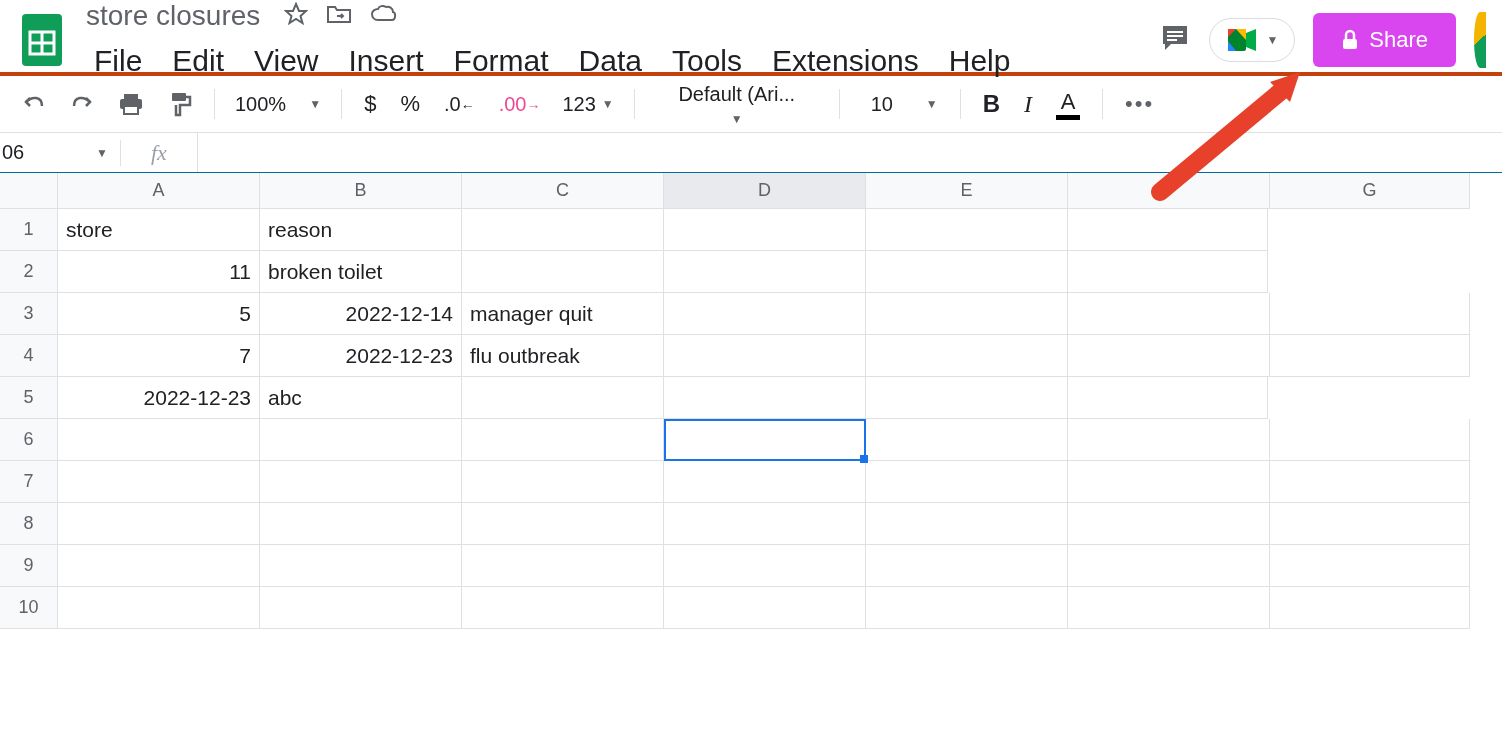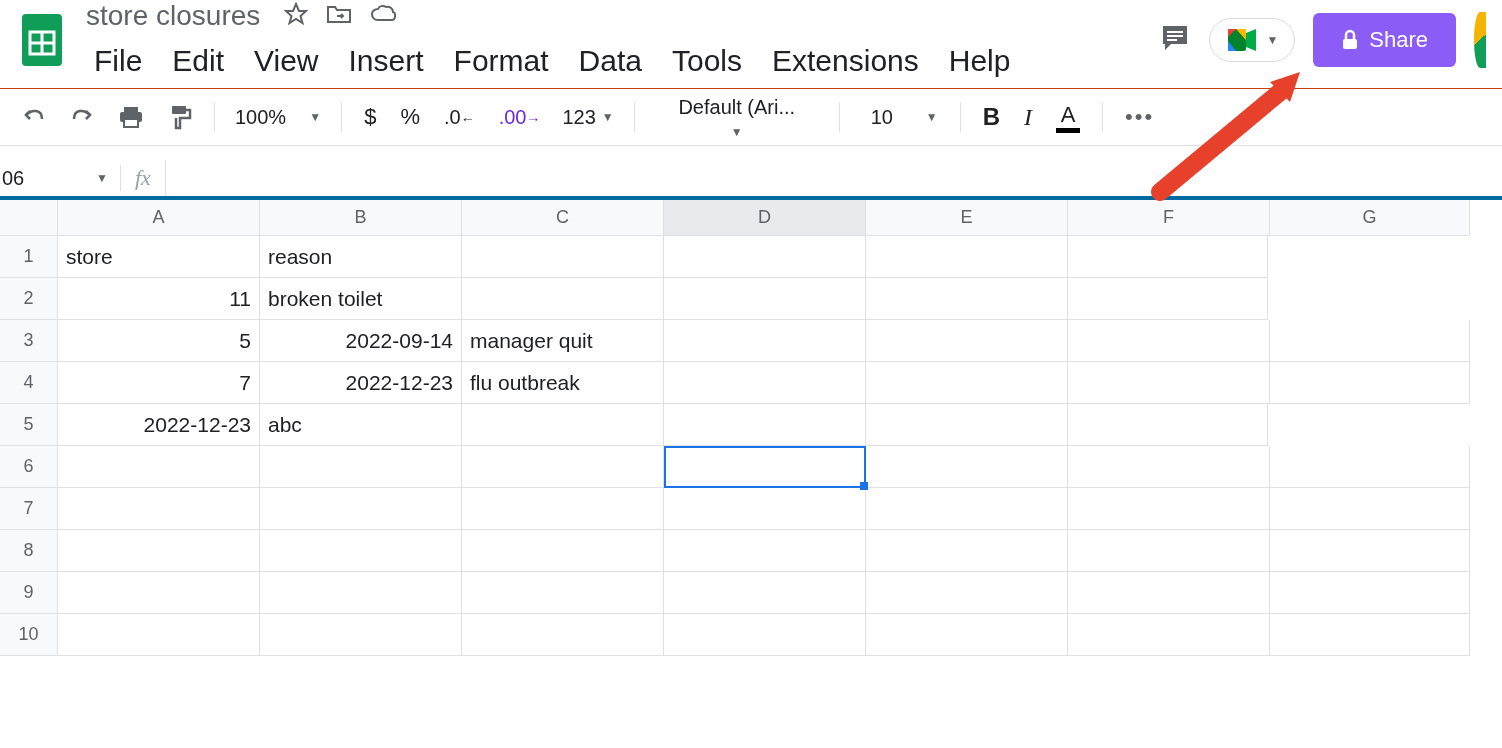--- a/index.html
+++ b/index.html
@@ -11,36 +11,36 @@
   .sheets-logo svg { width: 44px; height: 60px; }
   .title-area { flex: 1; }
   .doc-title-row { display: flex; align-items: center; gap: 18px; }
   .doc-title { font-size: 28px; color: #5f6368; padding: 2px 6px; }
   .title-icon { color: #5f6368; cursor: pointer; }
   .menu-bar { display: flex; gap: 2px; margin-top: 6px; }
   .menu-item { font-size: 30px; color: #202124; padding: 4px 14px; cursor: pointer; }
   .right-actions { display: flex; align-items: center; gap: 18px; }
   .comments-icon { color: #5f6368; cursor: pointer; }
   .meet-button { border: 1px solid #dadce0; border-radius: 28px; padding: 8px 16px; display: flex; align-items: center; gap: 8px; cursor: pointer; }
-  .share-button { background: #8b5cf6; color: #fff; border-radius: 6px; padding: 14px 28px; display: flex; align-items: center; gap: 10px; font-size: 22px; cursor: pointer; }
+  .share-button { background: #d946ef; color: #fff; border-radius: 6px; padding: 14px 28px; display: flex; align-items: center; gap: 10px; font-size: 22px; cursor: pointer; }
   .avatar-edge { width: 12px; height: 56px; background: linear-gradient(135deg,#f4b400 50%, #0f9d58 50%); border-radius: 50% 0 0 50%; }
   
   
-  .toolbar-wrap { border-top: 1px solid #c2410c; border-bottom: 1px solid #e0e0e0; margin-top: 16px; }
+  .toolbar-wrap { border-top: 4px solid #c2410c; border-bottom: 1px solid #e0e0e0; }
   .toolbar { display: flex; align-items: center; height: 56px; padding: 0 12px; gap: 4px; }
   .tb-btn { padding: 6px 10px; color: #5f6368; cursor: pointer; display: flex; align-items: center; justify-content: center; }
   .tb-sep { width: 1px; height: 30px; background: #e0e0e0; margin: 0 8px; }
   .tb-text { font-size: 20px; color: #202124; padding: 4px 8px; cursor: pointer; display: flex; align-items: center; gap: 6px; }
   .tb-dropdown-arrow { font-size: 12px; color: #5f6368; }
   .font-dropdown { width: 180px; display: flex; justify-content: space-between; align-items: center; flex-direction: column; }
   
   
-  .formula-bar { display: flex; align-items: center; height: 40px; border-bottom: 4px solid #0369a1; margin-top: 14px; }
+  .formula-bar { display: flex; align-items: center; height: 40px; border-bottom: 1px solid #0369a1; }
   .name-box { width: 120px; display: flex; align-items: center; justify-content: space-between; padding: 0 12px 0 0; font-size: 20px; }
-  .fx-label { font-style: italic; font-family: serif; font-size: 22px; color: #9aa0a6; padding: 0 14px; border-left: 1px solid #e0e0e0; }
+  .fx-label { font-style: italic; font-family: serif; font-size: 22px; color: #9aa0a6; padding: 0 30px; border-left: 1px solid #e0e0e0; }
   .formula-input { flex: 1; border: none; outline: none; font-size: 18px; padding: 0 8px; border-left: 1px solid #e0e0e0; height: 100%; }
   
   
   .grid { display: flex; }
   .row-headers { display: flex; flex-direction: column; }
   .corner-cell { height: 36px; width: 58px; background: #f8f9fa; border-right: 1px solid #e0e0e0; border-bottom: 1px solid #e0e0e0; }
   .row-header { height: 42px; width: 58px; background: #f8f9fa; border-right: 1px solid #e0e0e0; border-bottom: 1px solid #e0e0e0; display: flex; align-items: center; justify-content: center; font-size: 18px; color: #5f6368; }
   .cols { flex: 1; }
   .col-headers { display: flex; height: 36px; }
   .col-header { width: 202px; background: #f8f9fa; border-right: 1px solid #e0e0e0; border-bottom: 1px solid #e0e0e0; display: flex; align-items: center; justify-content: center; font-size: 18px; color: #5f6368; }
@@ -156,21 +156,21 @@
           <rect x="4" y="2" width="14" height="8" rx="1"></rect>
           <path d="M18 6 H22 V14 H12 V24 H8 V14" fill="none" stroke="#5f6368" stroke-width="2.5"></path>
         </svg>
       </span>
     <div class="tb-sep"></div>
     <span class="tb-text"><span>100%</span>&nbsp;&nbsp;<span class="tb-dropdown-arrow">▼</span></span>
     <div class="tb-sep"></div>
     <span class="tb-btn" style="font-size:22px;color:#202124;">$</span>
     <span class="tb-btn" style="font-size:22px;color:#202124;">%</span>
     <span class="tb-btn" style="font-size:20px;color:#202124;">.0<sub style="font-size:14px;">←</sub></span>
-    <span class="tb-btn" style="font-size:20px;color:#6d28d9;">.00<sub style="font-size:14px;">→</sub></span>
+    <span class="tb-btn" style="font-size:20px;color:#ec4899;">.00<sub style="font-size:14px;">→</sub></span>
     <span class="tb-text">
         <span>123</span>
         <span class="tb-dropdown-arrow">▼</span>
       </span>
     <div class="tb-sep"></div>
     <span class="tb-text font-dropdown">
         <span>Default (Ari...</span>
         <span class="tb-dropdown-arrow">▼</span>
       </span>
     <div class="tb-sep"></div>
@@ -237,21 +237,21 @@
         <div class="data-row">
           <div class="cell num">11</div>
           <div class="cell">broken toilet</div>
           <div class="cell"></div>
           <div class="cell"></div>
           <div class="cell"></div>
           <div class="cell col-G"></div>
         </div>
         <div class="data-row">
           <div class="cell num">5</div>
-          <div class="cell num">2022-09-14</div>
+          <div class="cell num">2022-12-14</div>
           <div class="cell">manager quit</div>
           <div class="cell"></div>
           <div class="cell"></div>
           <div class="cell"></div>
           <div class="cell col-G"></div>
         </div>
         <div class="data-row">
           <div class="cell num">7</div>
           <div class="cell num">2022-12-23</div>
           <div class="cell">flu outbreak</div>

